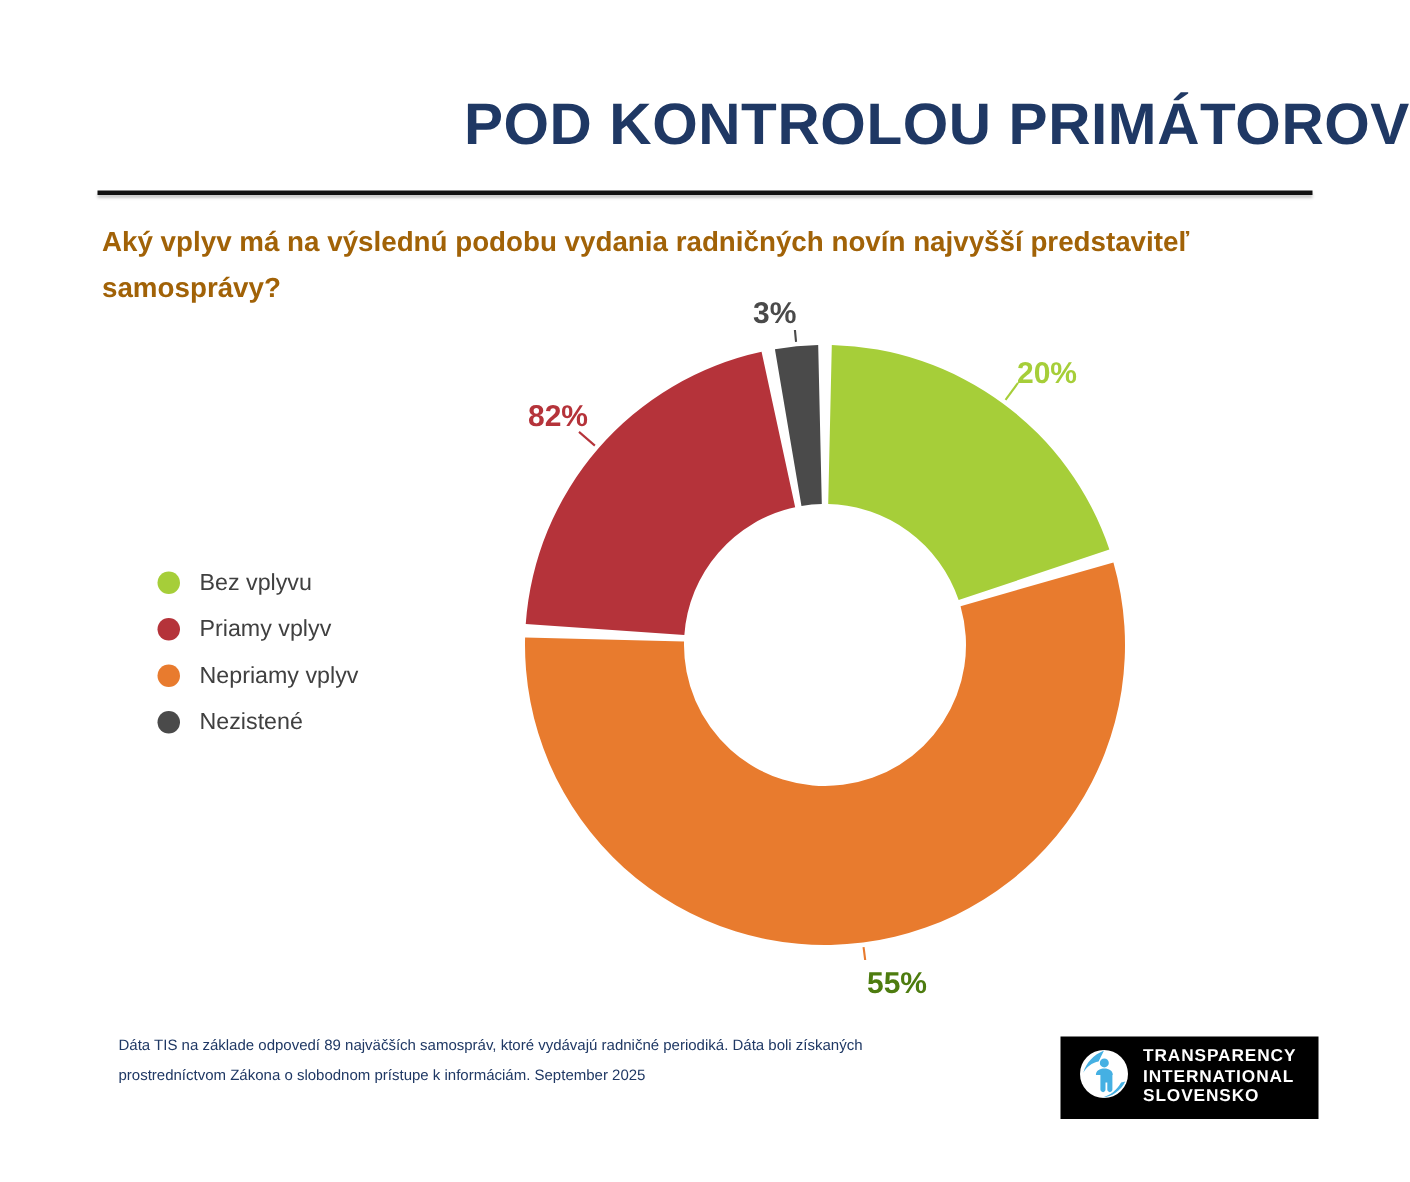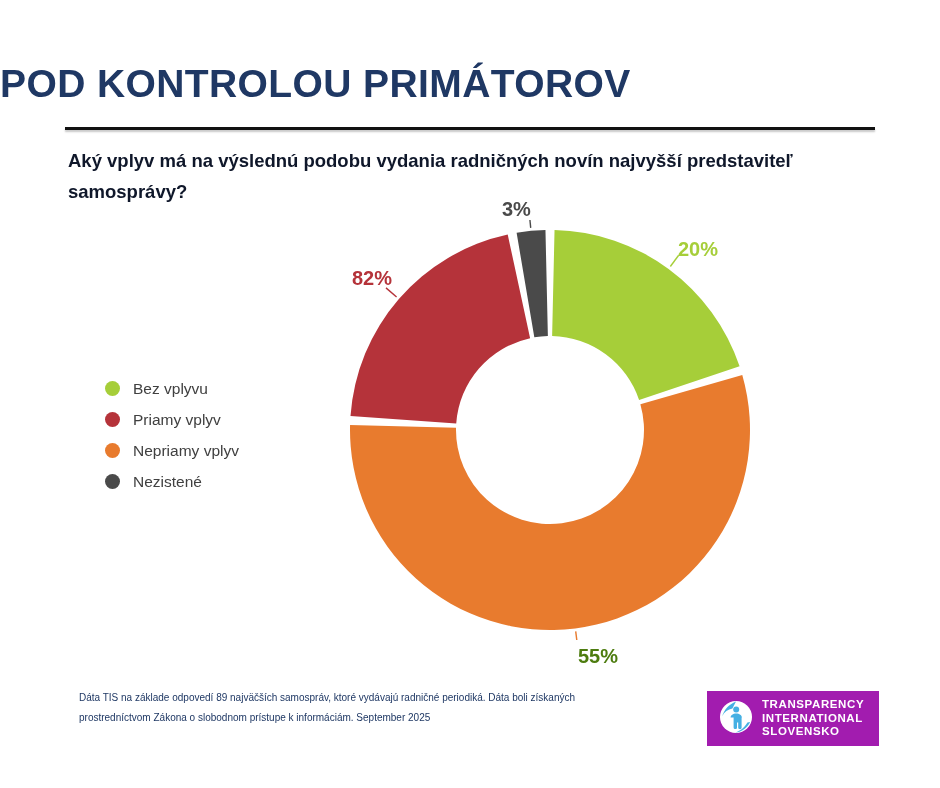--- a/index.html
+++ b/index.html
@@ -14,21 +14,21 @@
     position: relative;
     overflow: hidden;
   }
 
   
   #main-title {
     position: absolute;
     left: 0;
     top: 62px;
     width: 940px;
-    text-align: left;
+    text-align: right;
     font-size: 39px;
     font-weight: bold;
     letter-spacing: 0.4px;
     color: #1F3864;
     font-family: "Liberation Sans", sans-serif;
   }
 
   #title-divider {
     position: absolute;
     left: 65px;
@@ -40,21 +40,21 @@
   }
 
   #subtitle {
     position: absolute;
     left: 68px;
     top: 145px;
     width: 740px;
     font-size: 18.5px;
     font-weight: bold;
     line-height: 31px;
-    color: #0f172a;
+    color: #a16207;
   }
 
   
   #chart-area {
     position: absolute;
     left: 340px;
     top: 220px;
     width: 420px;
     height: 420px;
   }
@@ -107,21 +107,21 @@
     line-height: 20px;
     color: #1F3864;
   }
 
   #logo-box {
     position: absolute;
     left: 707px;
     top: 691px;
     width: 172px;
     height: 55px;
-    background: #a21caf;
+    background: #000000;
     display: flex;
     align-items: center;
   }
   #logo-mark {
     margin-left: 12px;
     flex: 0 0 auto;
   }
   #logo-text {
     margin-left: 9px;
     color: #ffffff;

